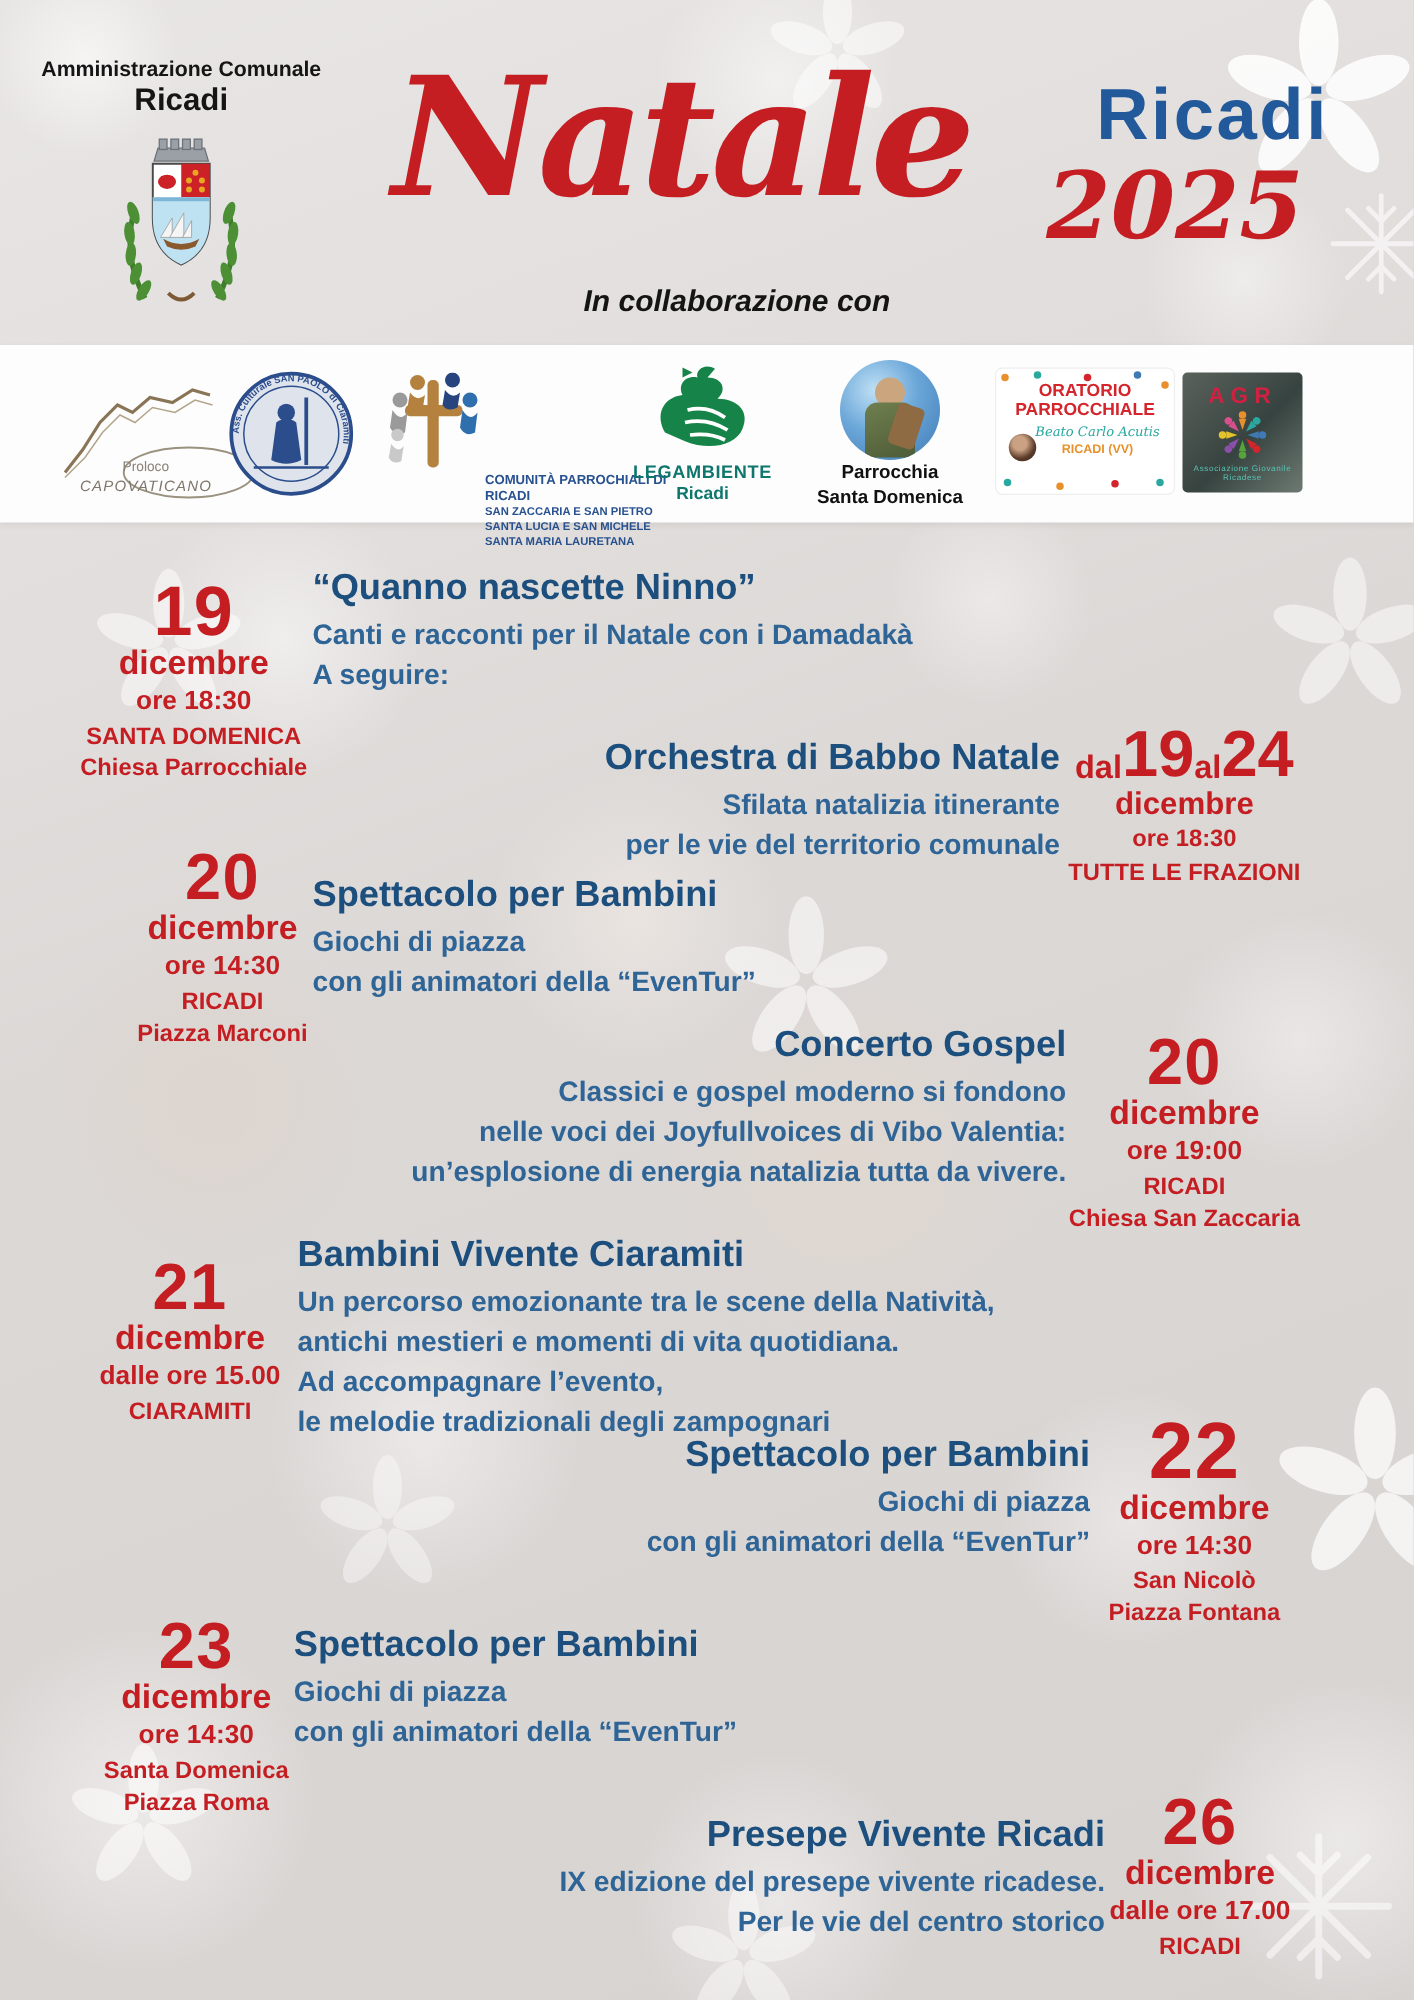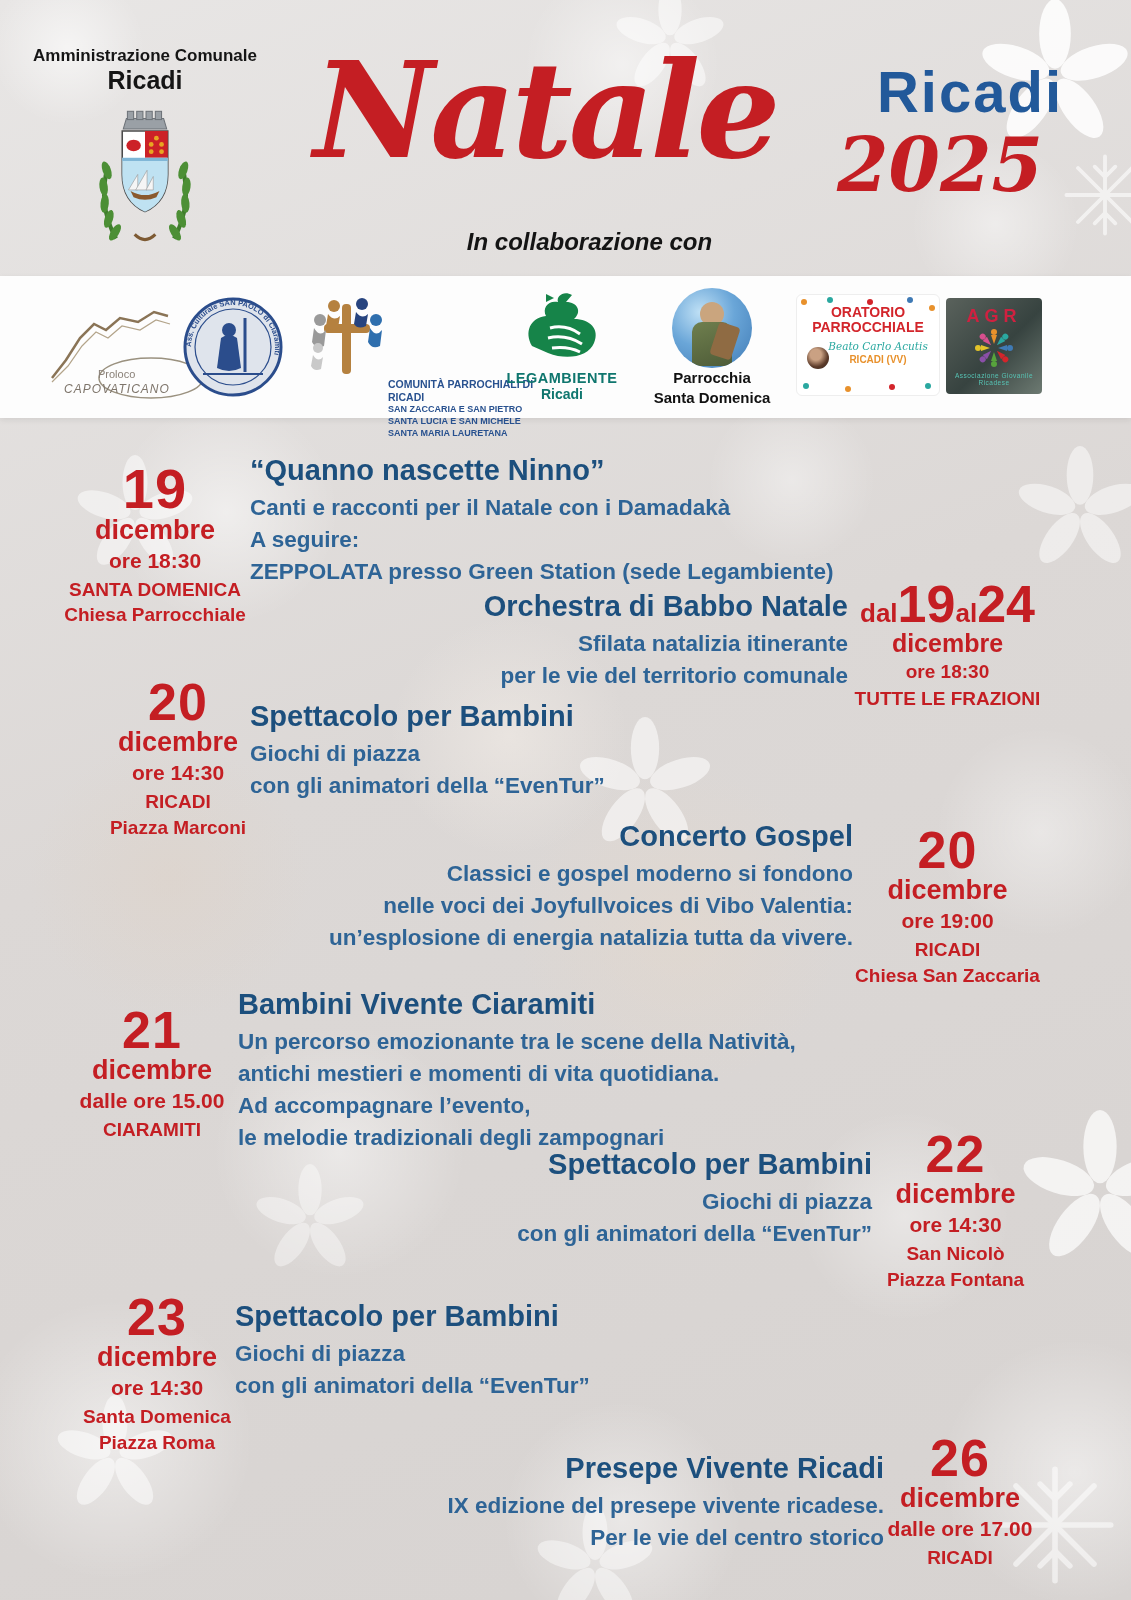--- a/index.html
+++ b/index.html
@@ -359,21 +359,20 @@
     <div class="d-day">19</div>
     <div class="d-month">dicembre</div>
     <div class="d-time">ore 18:30</div>
     <div class="d-loc">SANTA DOMENICA</div>
     <div class="d-loc">Chiesa Parrocchiale</div>
   </div>
   <div class="event" style="left:250px;top:452px;">
     <div class="e-title">“Quanno nascette Ninno”</div>
     <div class="e-line">Canti e racconti per il Natale con i Damadakà</div>
     <div class="e-line">A seguire:</div>
-    <div class="e-line">ZEPPOLATA presso Green Station (sede Legambiente)</div>
   </div>
 
   <div class="event right" style="right:283px;top:588px;">
     <div class="e-title">Orchestra di Babbo Natale</div>
     <div class="e-line">Sfilata natalizia itinerante</div>
     <div class="e-line">per le vie del territorio comunale</div>
   </div>
   <div class="date-block" style="left:850px;top:580px;width:195px;">
     <div class="d-range">
       <span class="sm">dal</span>
@@ -426,21 +425,21 @@
     <div class="e-line">Ad accompagnare l’evento,</div>
     <div class="e-line">le melodie tradizionali degli zampognari</div>
   </div>
 
   <div class="event right" style="right:259px;top:1146px;">
     <div class="e-title">Spettacolo per Bambini</div>
     <div class="e-line">Giochi di piazza</div>
     <div class="e-line">con gli animatori della “EvenTur”</div>
   </div>
   <div class="date-block" style="left:868px;top:1130px;width:175px;">
-    <div class="d-day" style="font-size:52px">22</div>
+    <div class="d-day" style="font-size:64px">22</div>
     <div class="d-month">dicembre</div>
     <div class="d-time">ore 14:30</div>
     <div class="d-loc">San Nicolò</div>
     <div class="d-loc">Piazza Fontana</div>
   </div>
 
   <div class="date-block" style="left:57px;top:1293px;width:200px;">
     <div class="d-day" style="font-size:52px">23</div>
     <div class="d-month">dicembre</div>
     <div class="d-time">ore 14:30</div>

